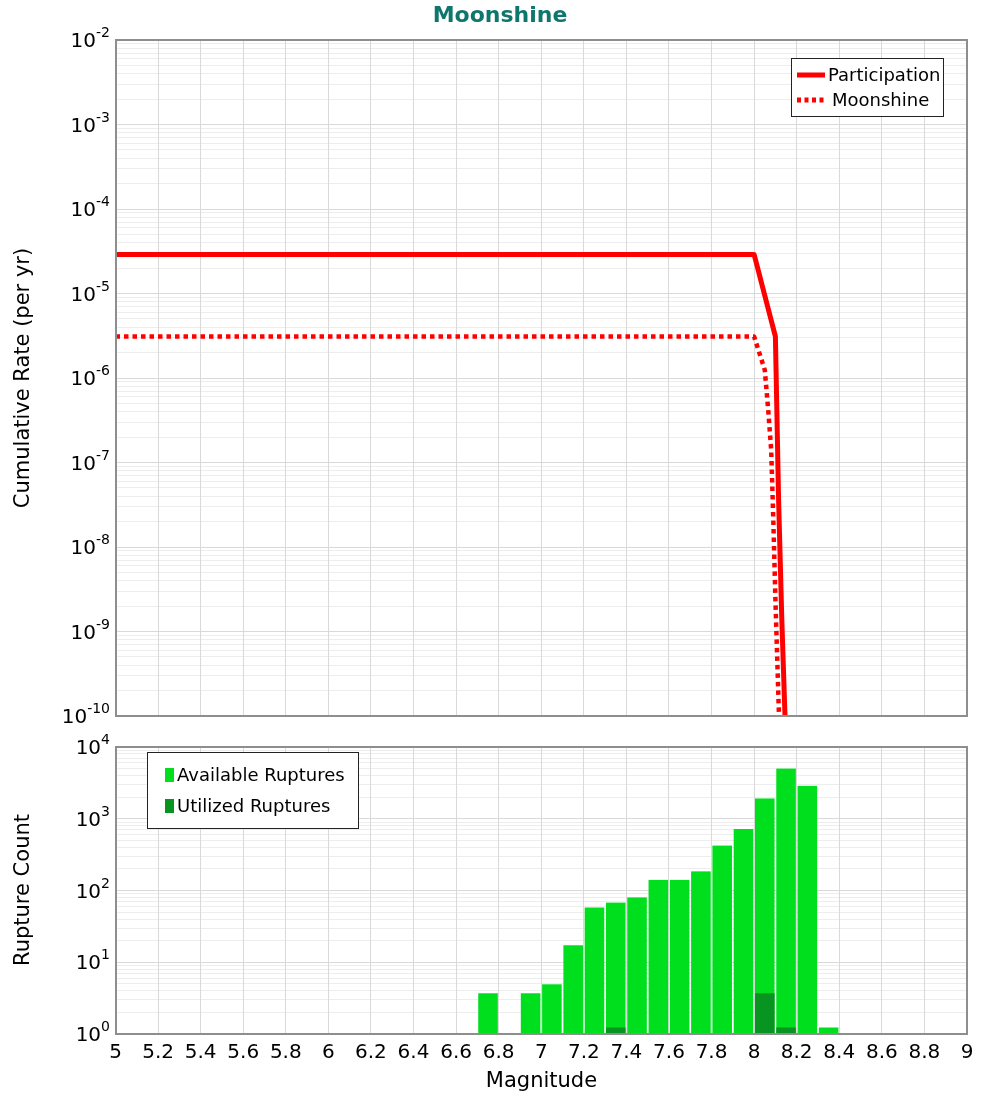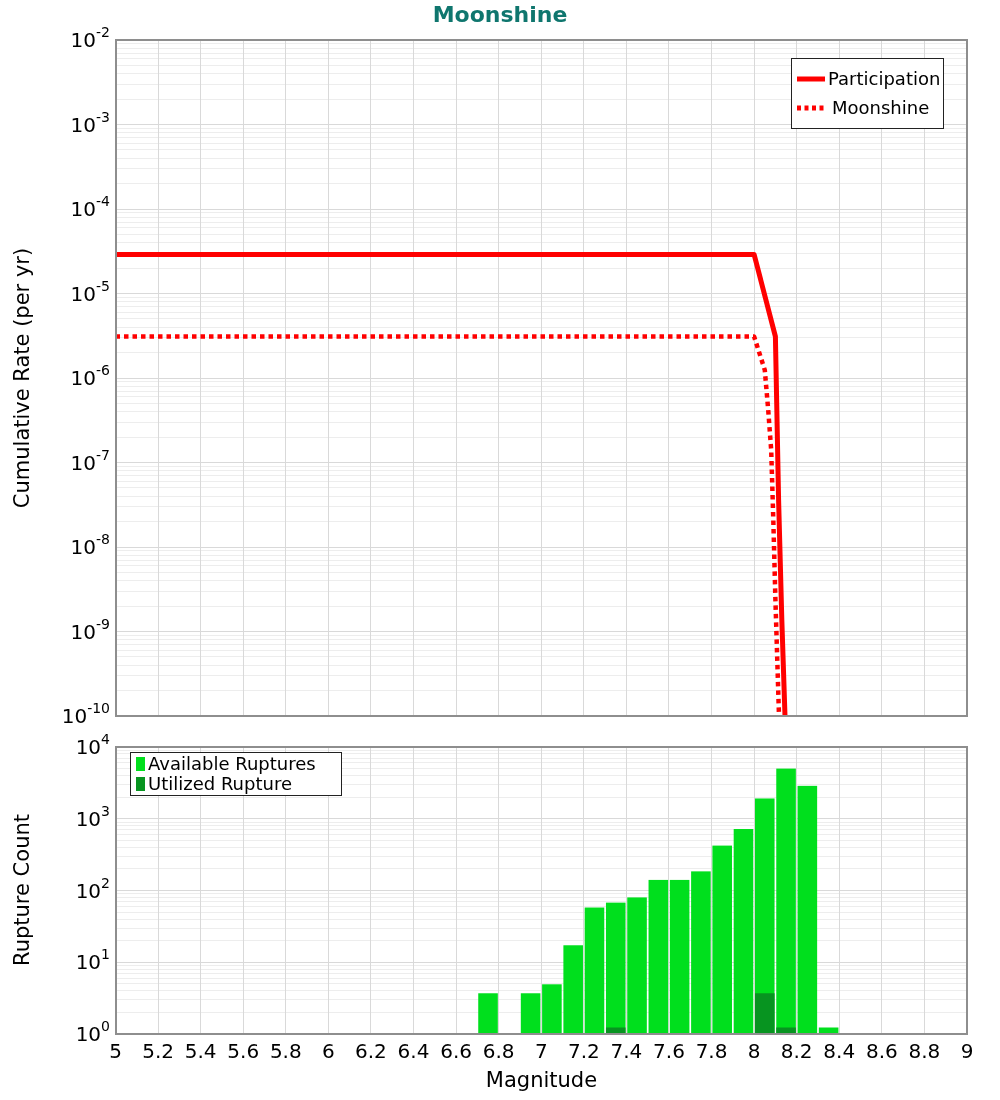--- a/index.html
+++ b/index.html
@@ -10,22 +10,22 @@
                font-size:22px;font-weight:bold;color:#0f766e;}
   .ylab-wrap{position:absolute;width:0;height:0;}
   .ylab-wrap .ylab{position:absolute;transform:translate(-50%,-50%) rotate(-90deg);
                    white-space:nowrap;font-size:21px;color:#000;}
   .xlab{position:absolute;left:0;top:1068px;width:1083px;text-align:center;
         font-size:21px;color:#000;}
   .legend{position:absolute;background:#ffffff;border:1.5px solid #222;
           box-sizing:border-box;display:flex;flex-direction:column;
           justify-content:space-evenly;font-size:18px;color:#000;}
   .legend .lrow{display:flex;align-items:center;line-height:1;}
-  .legend-top{left:791px;top:58px;width:153px;height:71px;padding-left:5px;}
-  .legend-bottom{left:130px;top:752px;width:212px;height:44px;padding-left:5px;}
+  .legend-top{left:791px;top:58px;width:153px;height:59px;padding-left:5px;}
+  .legend-bottom{left:147px;top:752px;width:212px;height:77px;padding-left:17px;}
   .lmark{flex:0 0 auto;margin-right:3px;}
   .lmark.gap{margin-right:7px;}
   svg text{font-family:"DejaVu Sans","Liberation Sans",sans-serif;fill:#000;}
 </style>
 </head>
 <body>
 
 <div class="figure">
 
   <svg id="chart" class="canvas" width="1000" height="1100">
@@ -276,17 +276,17 @@
     <div class="lrow">
       <svg class="lmark" width="9" height="14">
         <rect x="0" y="0" width="9" height="14" fill="#00df1d"></rect>
       </svg>
       <span>Available Ruptures</span>
     </div>
     <div class="lrow">
       <svg class="lmark" width="9" height="14">
         <rect x="0" y="0" width="9" height="14" fill="#079420"></rect>
       </svg>
-      <span>Utilized Rupture</span>
+      <span>Utilized Ruptures</span>
     </div>
   </div>
 
 </div>
 
 </body></html>

